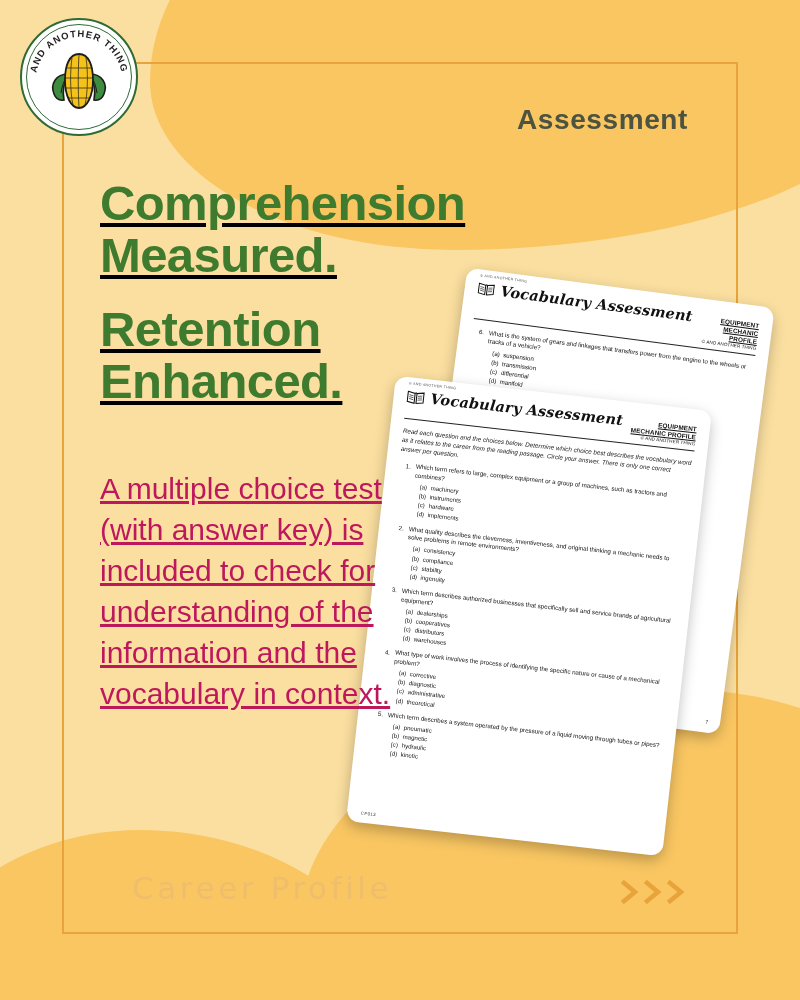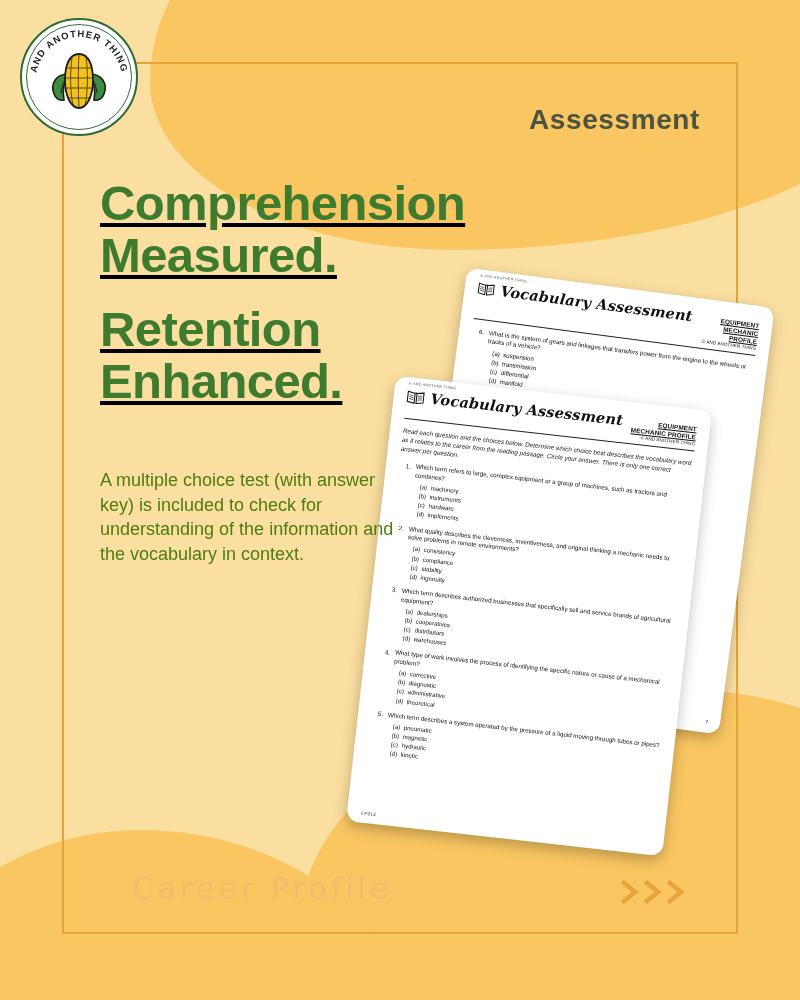--- a/index.html
+++ b/index.html
@@ -76,21 +76,21 @@
   }
   .corn {
     position: absolute;
     left: 50%; top: 54%;
     transform: translate(-50%, -50%);
   }
 
   
   .assessment-label {
     position: absolute;
-    right: 100px; top: 104px;
+    right: 112px; top: 104px;
     font-size: 28px;
     font-weight: bold;
     color: #4C5340;
     letter-spacing: 0.6px;
     z-index: 5;
   }
 
   
   .headline {
     position: absolute;
@@ -105,24 +105,25 @@
     color: #3E7B2E;
     line-height: 1.06;
     letter-spacing: -0.6px;
   }
   .headline .gap { height: 22px; }
 
   .body-copy {
     position: absolute;
     left: 100px; top: 468px;
     width: 310px;
-    font-size: 18px;
+    font-size: 30px;
     line-height: 1.37;
-    color: #4d7c0f;
+    color: #be185d;
     z-index: 5;
+    text-decoration: underline;
   }
 
   
   .footer-label {
     position: absolute;
     left: 108px; bottom: 94px;
     font-size: 31px;
     color: #EFBE6C;
     letter-spacing: 3.6px;
     font-family: "DejaVu Sans", sans-serif;

